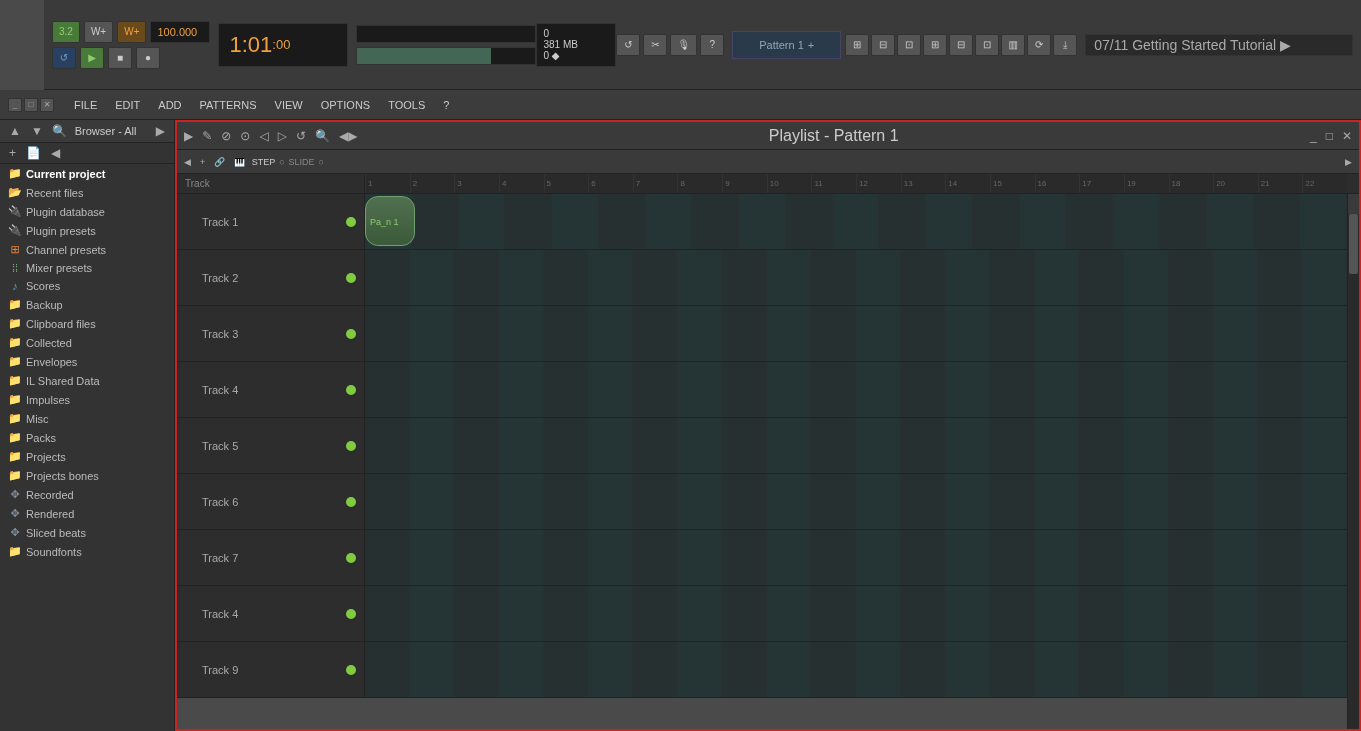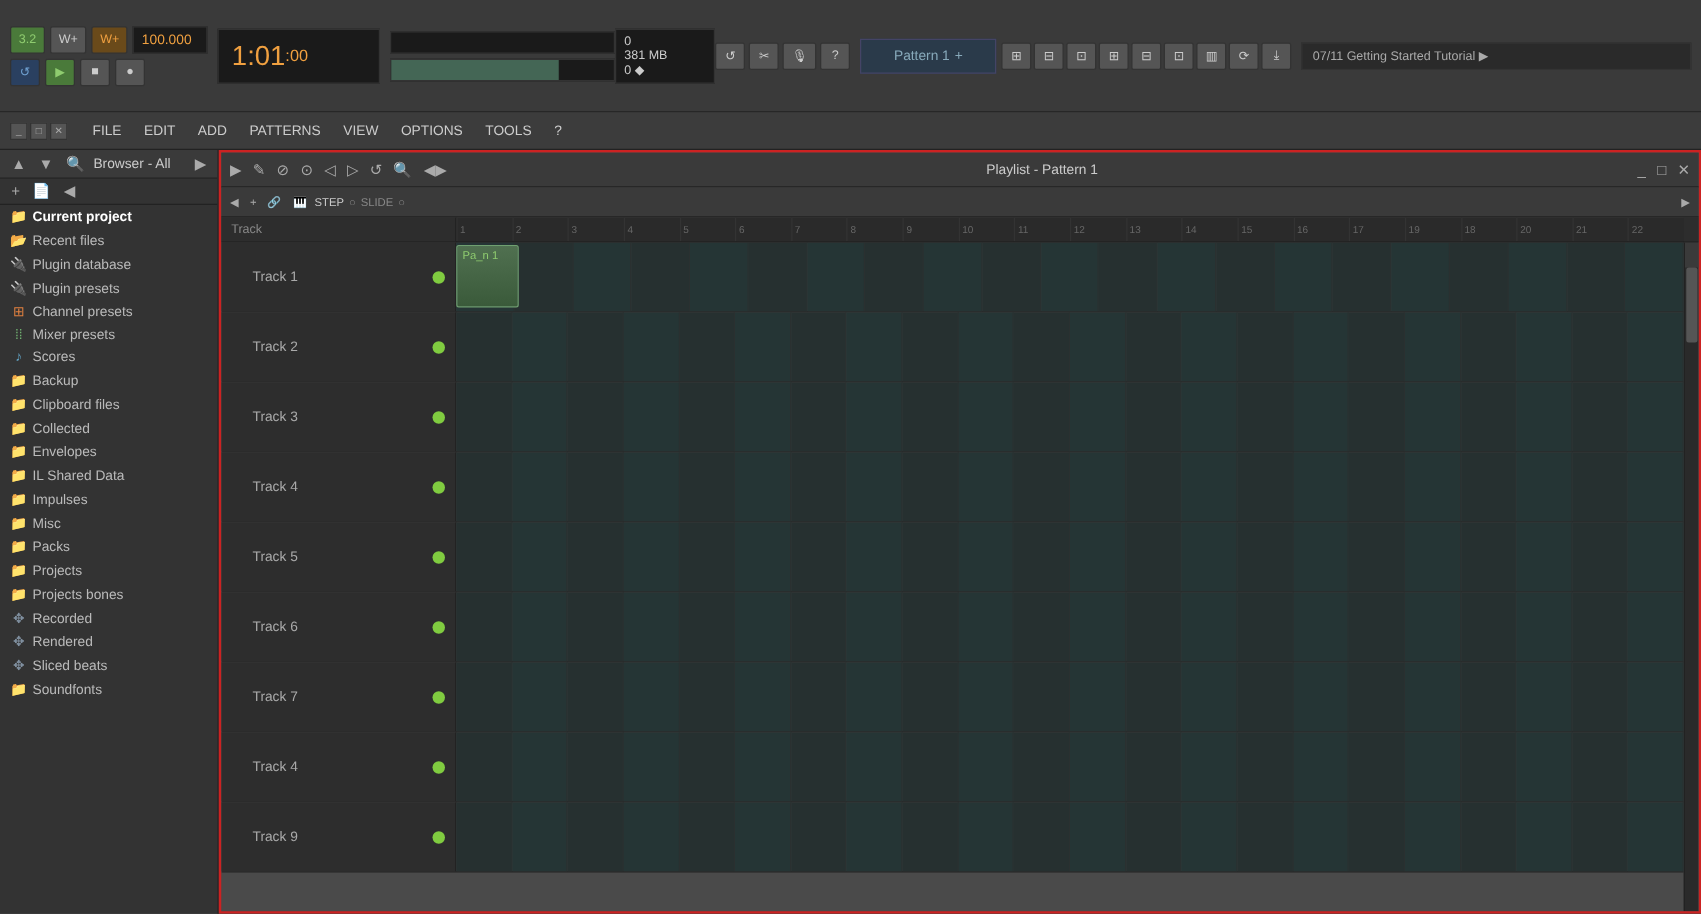--- a/index.html
+++ b/index.html
@@ -15,20 +15,21 @@
 
     
     .top-toolbar {
       background: #3a3a3a;
       height: 90px;
       display: flex;
       align-items: center;
       padding: 4px 8px;
       border-bottom: 1px solid #222;
       position: relative;
+      margin-left: 44px;
     }
 
     .transport-section {
       display: flex;
       flex-direction: column;
       gap: 4px;
     }
 
     .transport-row {
       display: flex;
@@ -112,21 +113,21 @@
       display: flex;
       align-items: center;
       min-width: 100px;
       cursor: pointer;
     }
 
     .hint-bar {
       background: #2a2a2a;
       border: 1px solid #333;
       color: #aaa;
-      font-size: 10px;
+      font-size: 14px;
       padding: 2px 8px;
       height: 22px;
       display: flex;
       align-items: center;
       flex: 1;
       margin-left: 8px;
     }
 
     
     .menu-bar {
@@ -264,21 +265,21 @@
       cursor: pointer;
       font-size: 12px;
       padding: 0 3px;
       height: 22px;
       display: flex;
       align-items: center;
     }
 
     .playlist-title {
       color: #ccc;
-      font-size: 11px;
+      font-size: 16px;
       padding: 0 6px;
     }
 
     .playlist-sub-toolbar {
       background: #3a3a3a;
       height: 24px;
       display: flex;
       align-items: center;
       padding: 0 4px;
       gap: 3px;
@@ -341,24 +342,24 @@
     }
     .track-cell:nth-child(2n) { background: #253535; }
 
     .pattern-block {
       position: absolute;
       top: 2px;
       left: 0;
       height: 50px;
       background: linear-gradient(180deg, #507050 0%, #3a5a3a 100%);
       border: 1px solid #70a070;
-      border-radius: 2px;
+      border-radius: 13px;
       color: #8fcc6f;
       font-size: 9px;
-      padding: 2px 4px;
+      padding: 20px 4px;
       z-index: 2;
       width: 50px;
     }
 
     .pl-content {
       flex: 1;
       display: flex;
       flex-direction: column;
       overflow: hidden;
     }

